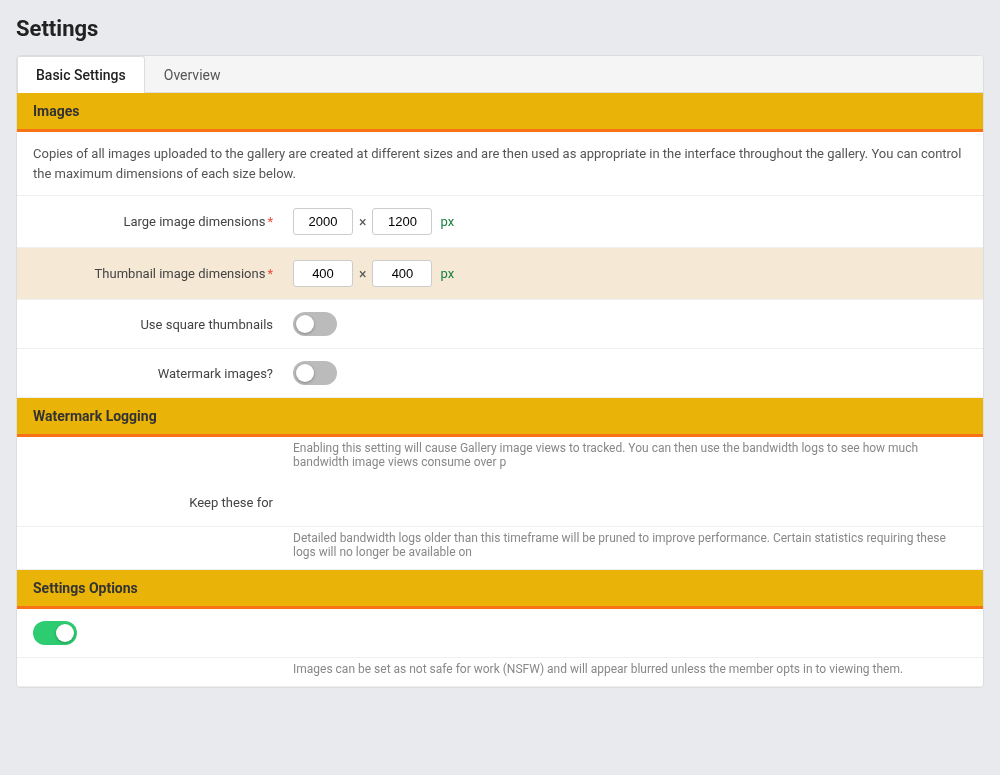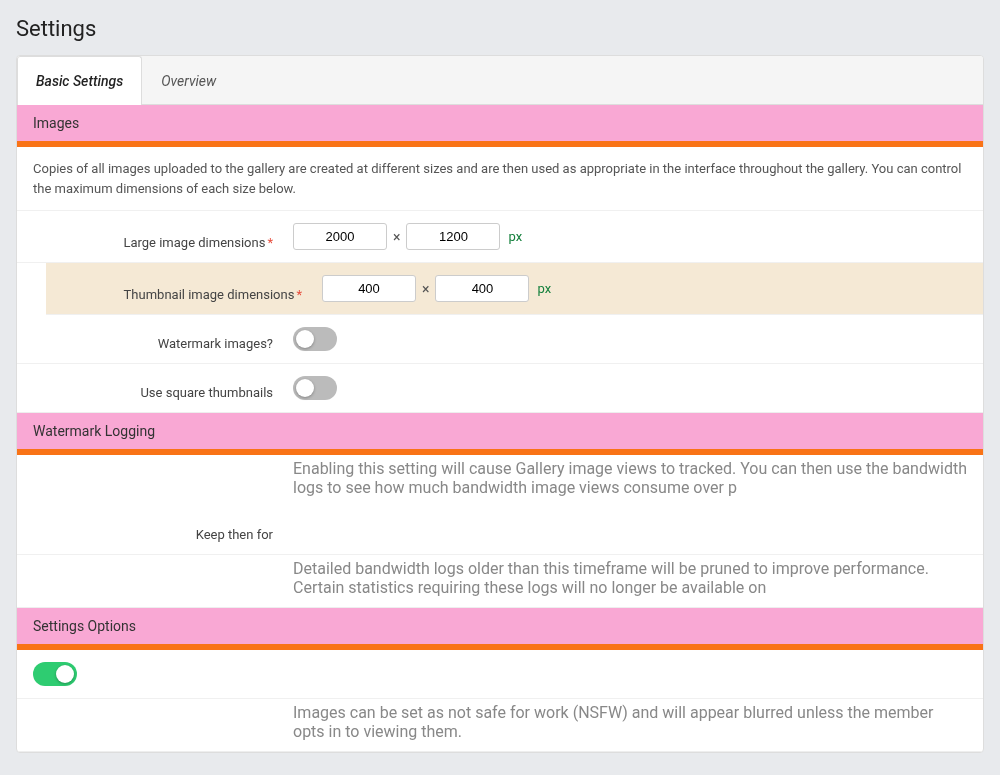--- a/index.html
+++ b/index.html
@@ -8,99 +8,97 @@
       background: #e8eaed;
       font-size: 14px;
       color: #333;
     }
     .page-wrapper {
       padding: 16px;
       min-height: 775px;
     }
     .page-title {
       font-size: 22px;
-      font-weight: 400;
+      font-weight: 700;
       color: #222;
       margin-bottom: 14px;
     }
     .card {
       background: #fff;
       border-radius: 4px;
       border: 1px solid #ddd;
       overflow: hidden;
     }
     
     .tabs {
       display: flex;
       border-bottom: 1px solid #ddd;
       background: #f5f5f5;
     }
     .tab {
-      padding: 16px 18px;
+      padding: 10px 18px;
       cursor: pointer;
       font-size: 14px;
       color: #555;
       border: 1px solid transparent;
       border-bottom: none;
       margin-bottom: -1px;
       border-radius: 3px 3px 0 0;
-      font-style: italic;
     }
     .tab.active {
       background: #fff;
       border-color: #ddd;
       color: #222;
       font-weight: 500;
     }
     
     .section-header {
-      background: #f9a8d4;
+      background: #eab308;
       padding: 10px 16px;
       font-size: 14px;
-      font-weight: 400;
+      font-weight: 700;
       color: #333;
-      border-bottom: 6px solid #f97316;
+      border-bottom: 3px solid #f97316;
     }
     
     .form-section {
       border-bottom: 1px solid #eee;
     }
     .form-row {
       display: flex;
-      align-items: flex-end;
+      align-items: center;
       padding: 12px 16px;
       border-bottom: 1px solid #f0f0f0;
       min-height: 48px;
     }
     .form-row:last-child {
       border-bottom: none;
     }
     .form-row.highlighted {
       background: #f5e9d5;
-      margin-left: 29px;
     }
     .row-label {
       width: 260px;
       min-width: 260px;
       text-align: right;
       padding-right: 20px;
       font-size: 13px;
       color: #444;
     }
     .required-star {
       color: #e74c3c;
       margin-left: 2px;
     }
     .row-content {
       display: flex;
       align-items: center;
       flex: 1;
     }
     .dim-input {
-      width: 94px;
+      width: 60px;
       padding: 5px 8px;
       border: 1px solid #ccc;
       border-radius: 3px;
       font-size: 13px;
       text-align: center;
     }
     .dim-sep {
       margin: 0 6px;
       color: #555;
       font-size: 14px;
@@ -147,21 +145,21 @@
       box-shadow: 0 1px 3px rgba(0,0,0,0.3);
     }
     .toggle-slider.off::before {
       left: 3px;
     }
     .toggle-slider.on::before {
       left: 23px;
     }
     
     .help-text {
-      font-size: 16px;
+      font-size: 12px;
       color: #888;
       padding: 4px 16px 10px 276px;
     }
     
     .logs-input {
       width: 70px;
       padding: 5px 8px;
       border: 1px solid #ccc;
       border-radius: 3px 0 0 3px;
       font-size: 13px;
@@ -231,47 +229,47 @@
         </div>
         <div class="row-content">
           <input class="dim-input" type="text" value="400" style="">
           <span class="dim-sep">×</span>
           <input class="dim-input" type="text" value="400" style="">
           <span class="dim-unit">px</span>
         </div>
       </div>
 
       <div class="form-row">
-        <div class="row-label">Watermark images?</div>
+        <div class="row-label">Use square thumbnails</div>
         <div class="row-content">
           <label class="toggle-switch">
             <input type="checkbox" style="">
             <span class="toggle-slider off"></span>
           </label>
         </div>
       </div>
 
       <div class="form-row">
-        <div class="row-label">Use square thumbnails</div>
+        <div class="row-label">Watermark images?</div>
         <div class="row-content">
           <label class="toggle-switch">
             <input type="checkbox" style="">
             <span class="toggle-slider off"></span>
           </label>
         </div>
       </div>
     </div>
 
     <div class="form-section">
       <div class="section-header">Watermark Logging</div>
 
       <div class="help-text">Enabling this setting will cause Gallery image views to tracked. You can then use the bandwidth logs to see how much bandwidth image views consume over p</div>
 
       <div class="form-row">
-        <div class="row-label">Keep then for</div>
+        <div class="row-label">Keep these for</div>
       </div>
       <div class="help-text">Detailed bandwidth logs older than this timeframe will be pruned to improve performance. Certain statistics requiring these logs will no longer be available on</div>
     </div>
 
     <div class="form-section">
       <div class="section-header">Settings Options</div>
 
 
       <div class="form-row">
         <div class="row-content">

